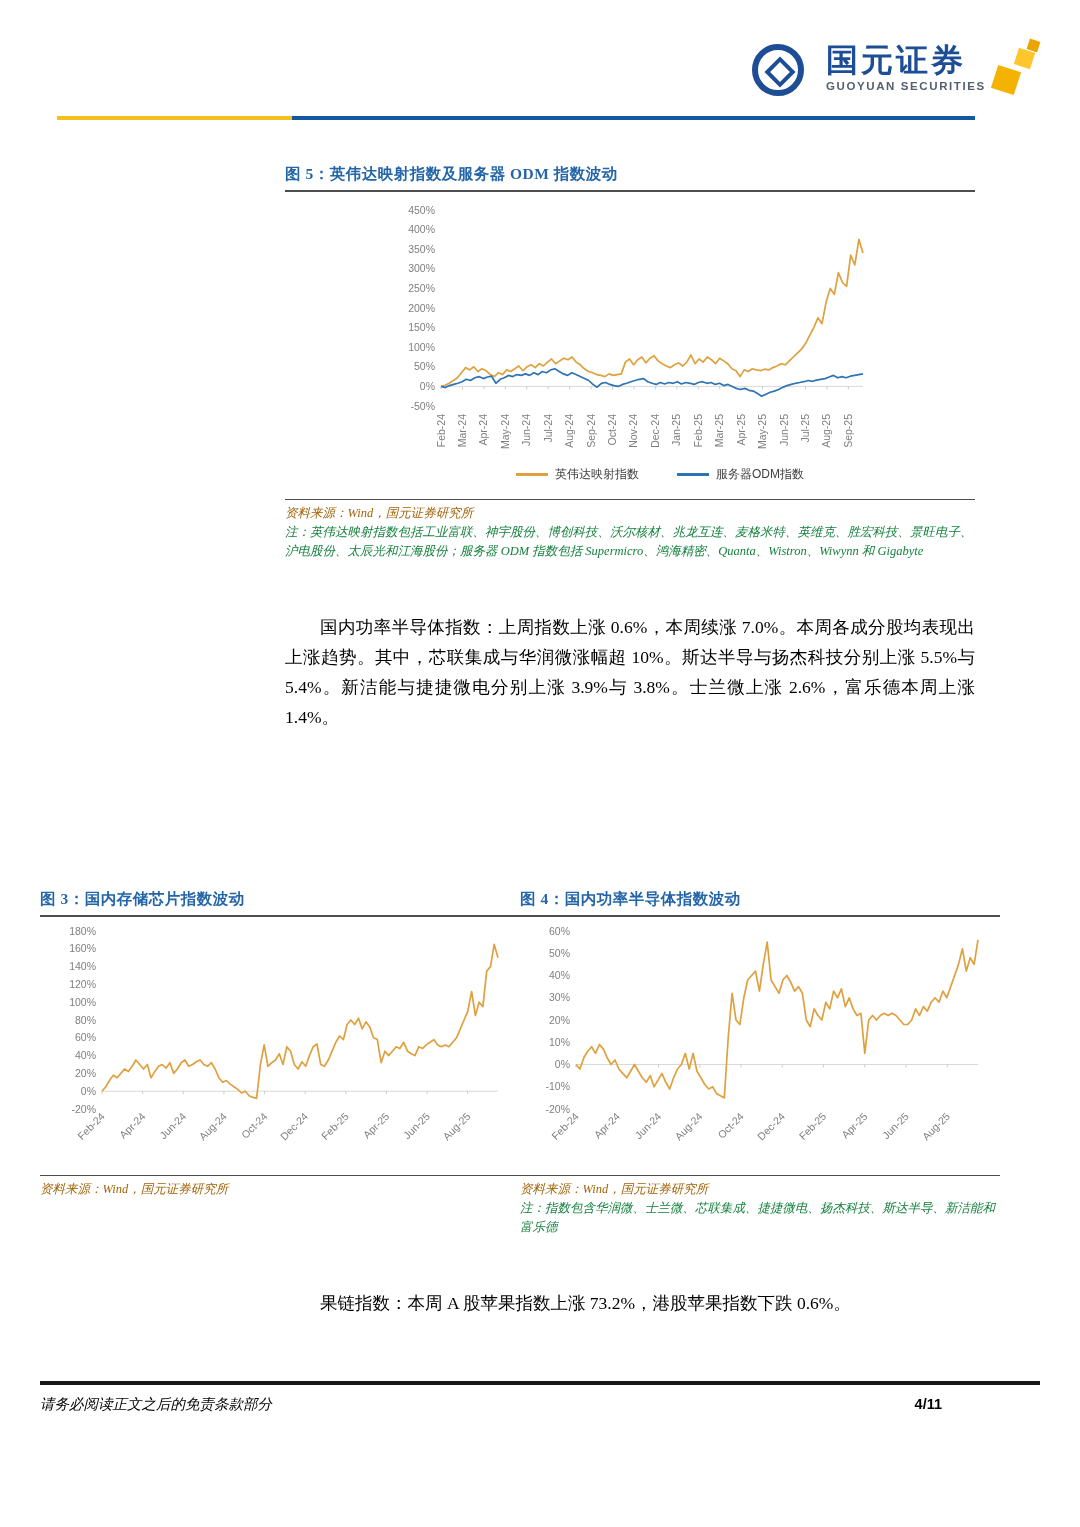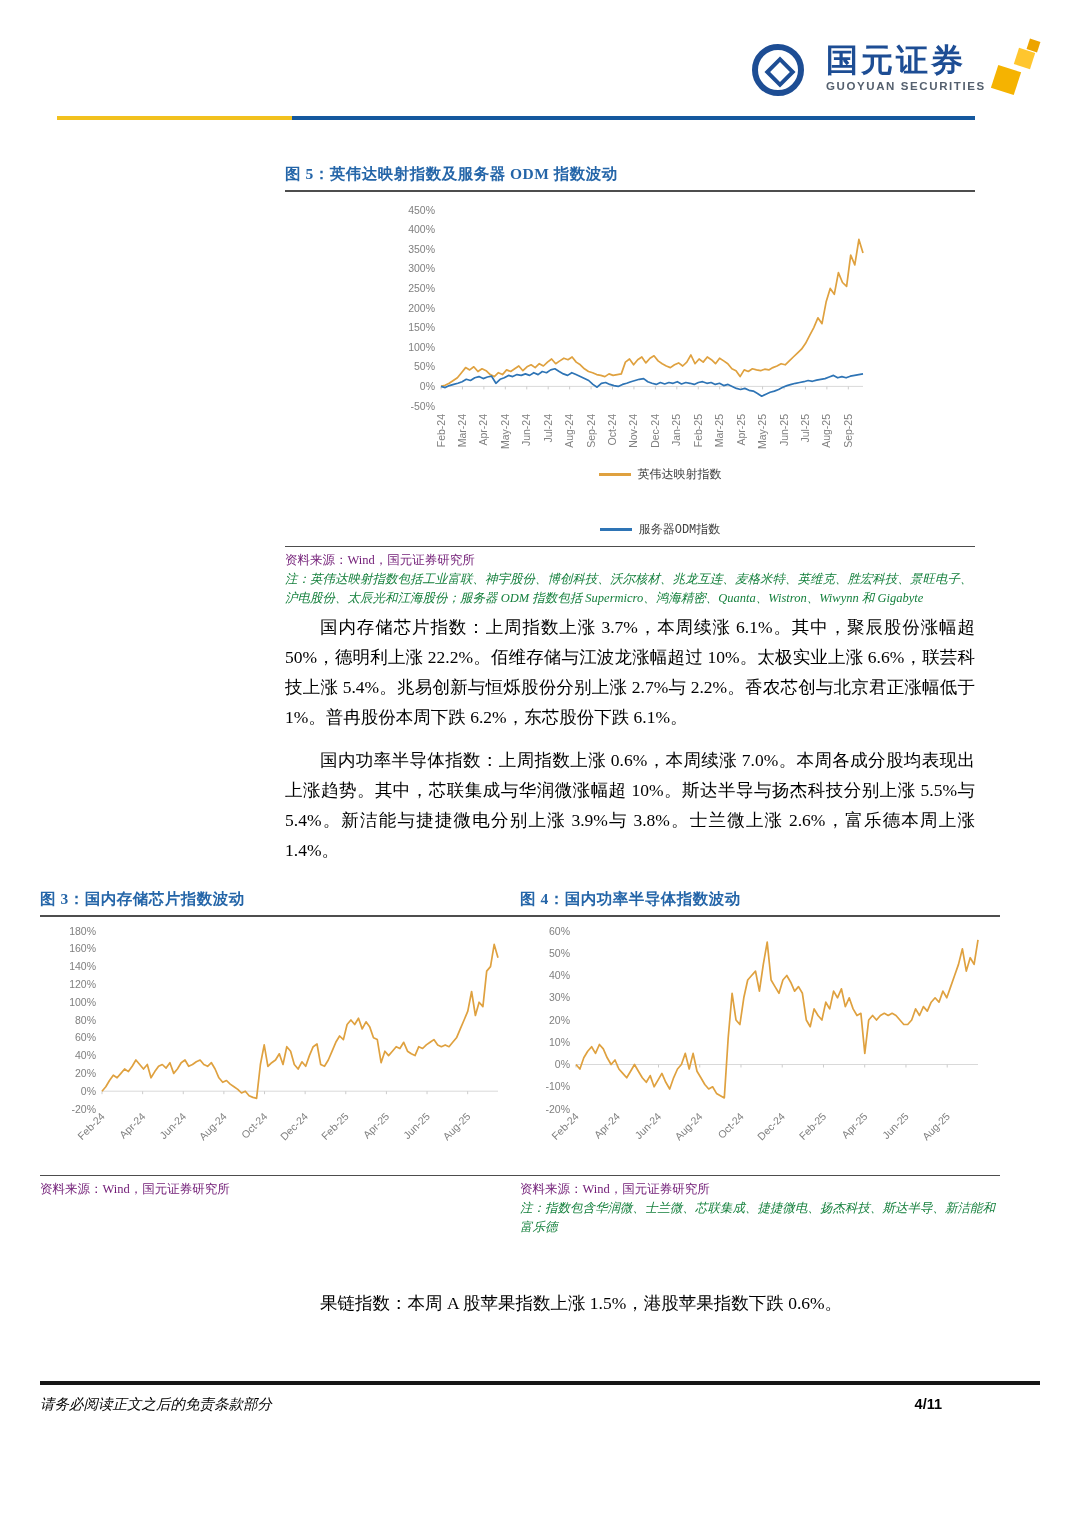--- a/index.html
+++ b/index.html
@@ -25,27 +25,27 @@
 
   .top-divider{position:absolute;left:57px;top:116px;width:918px;height:4px;display:flex;}
   .top-divider .seg-y{width:235px;height:4px;background:var(--c-divy,#f2c11e);}
   .top-divider .seg-b{flex:1;height:4px;background:var(--c-divb,#15589e);}
 
   
   .fig-title{color:var(--c-title,#2465a8);font-weight:bold;font-size:15.5px;line-height:22px;
              padding-bottom:5px;letter-spacing:0.5px;}
   .title-rule{border:0;border-top:2px solid #4d4d4d;margin:0;}
   .src-rule{border:0;border-top:1.4px solid #4d4d4d;margin:0;}
-  .src-line{font-size:12.5px;line-height:19px;color:#701a75;margin:4px 0 0 0;}
+  .src-line{font-size:12.5px;line-height:19px;color:#a16207;font-style:italic;margin:4px 0 0 0;}
   .note-line{font-size:12.5px;line-height:19px;color:#15803d;font-style:italic;margin:0;}
 
   #fig2-block{position:absolute;left:285px;top:163px;width:690px;}
   #fig2-chart{margin:6px 0 0 108px;}
-  .legend{display:flex;justify-content:center;align-items:center;gap:38px;margin:0 0 8px 60px;
-          font-family:Liberation Mono, monospace;font-size:12px;color:#404040;flex-direction:column;}
+  .legend{display:flex;justify-content:center;align-items:center;gap:38px;margin:0 0 16px 60px;
+          font-family:Liberation Sans, sans-serif;font-size:12px;color:#404040;}
   .legend-item{display:flex;align-items:center;gap:7px;}
   .lg-swatch{display:inline-block;width:32px;height:2.4px;}
 
   #body-block{position:absolute;left:285px;top:612px;width:690px;}
   .para{font-size:17.5px;line-height:30px;text-align:justify;text-indent:2em;margin:0;}
   #body-block .para + .para{margin-top:13px;}
 
   #figrow{position:absolute;left:40px;top:888px;width:1000px;display:flex;}
   .figcol{width:480px;flex:0 0 480px;}
   .figcol .chart-host{margin:4px 0 0 6px;}
@@ -152,21 +152,20 @@
         <span class="lg-swatch" style="background: rgb(46, 116, 181);"></span>
         <span>服务器ODM指数</span>
       </span>
     </div>
     <hr class="src-rule">
     <p class="src-line">资料来源：Wind，国元证券研究所</p>
     <p class="note-line">注：英伟达映射指数包括工业富联、神宇股份、博创科技、沃尔核材、兆龙互连、麦格米特、英维克、胜宏科技、景旺电子、沪电股份、太辰光和江海股份；服务器 ODM 指数包括 Supermicro、鸿海精密、Quanta、Wistron、Wiwynn 和 Gigabyte</p>
   </section>
 
   <section id="body-block">
-    <p class="para">国内存储芯片指数：上周指数上涨 3.7%，本周续涨 6.1%。其中，聚辰股份涨幅超 50%，德明利上涨 22.2%。佰维存储与江波龙涨幅超过 10%。太极实业上涨 6.6%，联芸科技上涨 5.4%。兆易创新与恒烁股份分别上涨 2.7%与 2.2%。香农芯创与北京君正涨幅低于 1%。普冉股份本周下跌 6.2%，东芯股份下跌 6.1%。</p>
     <p class="para">国内功率半导体指数：上周指数上涨 0.6%，本周续涨 7.0%。本周各成分股均表现出上涨趋势。其中，芯联集成与华润微涨幅超 10%。斯达半导与扬杰科技分别上涨 5.5%与 5.4%。新洁能与捷捷微电分别上涨 3.9%与 3.8%。士兰微上涨 2.6%，富乐德本周上涨 1.4%。</p>
   </section>
 
   <section id="figrow">
     <div class="figcol">
       <div class="fig-title">图 3：国内存储芯片指数波动</div>
       <hr class="title-rule">
       <div class="chart-host"><svg width="466" height="250">
             <text x="50" y="191.5" text-anchor="end" class="tick">-20%</text>
             <text x="50" y="173.70000000000002" text-anchor="end" class="tick">0%</text>
@@ -241,21 +240,21 @@
             <text class="tick" text-anchor="end" transform="translate(424.7068,196) rotate(-45)">Aug-25</text>
             <polyline points="50.0,143.5 53.9,148.0 57.8,136.8 61.7,130.2 65.6,125.7 69.5,132.4 73.4,123.5 77.3,127.9 81.2,136.8 85.1,143.5 89.0,139.0 92.9,148.0 96.8,152.4 100.7,156.8 104.6,150.2 108.5,143.5 112.4,150.2 116.3,156.8 120.3,161.3 124.2,154.6 128.1,165.8 132.0,159.1 135.9,152.4 139.8,161.3 143.7,168.0 147.6,156.8 151.5,148.0 155.4,143.5 159.3,132.4 163.2,148.0 167.1,132.4 171.0,150.2 174.9,156.8 178.8,163.5 182.7,168.0 186.6,165.8 190.5,172.4 194.4,174.7 198.3,176.9 202.2,116.8 206.1,72.3 210.0,99.0 213.9,103.5 217.8,76.8 221.7,59.0 225.6,54.5 229.5,50.1 233.4,70.1 237.3,43.4 241.2,21.1 245.1,59.0 249.0,65.6 253.0,72.3 256.9,59.0 260.8,54.5 264.7,61.2 268.6,70.1 272.5,65.6 276.4,72.3 280.3,99.0 284.2,105.7 288.1,87.9 292.0,94.5 295.9,99.0 299.8,81.2 303.7,87.9 307.6,70.1 311.5,76.8 315.4,67.8 319.3,85.6 323.2,76.8 327.1,87.9 331.0,94.5 334.9,92.3 338.8,132.4 342.7,99.0 346.6,94.5 350.5,99.0 354.4,94.5 358.3,92.3 362.2,94.5 366.1,92.3 370.0,94.5 373.9,99.0 377.8,103.5 381.7,103.5 385.7,99.0 389.6,87.9 393.5,94.5 397.4,85.6 401.3,90.1 405.2,81.2 409.1,76.8 413.0,81.2 416.9,70.1 420.8,76.8 424.7,65.6 428.6,54.5 432.5,43.4 436.4,27.8 440.3,50.1 444.2,36.7 448.1,43.4 452.0,18.9" fill="none" stroke="#dfa13f" stroke-width="1.7" stroke-linejoin="round"></polyline>
           </svg></div>
       <hr class="src-rule">
       <p class="src-line">资料来源：Wind，国元证券研究所</p>
       <p class="note-line">注：指数包含华润微、士兰微、芯联集成、捷捷微电、扬杰科技、斯达半导、新洁能和富乐德</p>
     </div>
   </section>
 
   <section id="p3-block">
-    <p class="para">果链指数：本周 A 股苹果指数上涨 1.5%，港股苹果指数下跌 0.6%。</p>
+    <p class="para">果链指数：本周 A 股苹果指数上涨 73.2%，港股苹果指数下跌 0.6%。</p>
   </section>
 
   <div class="footer-rule"></div>
   <div class="footer-row">
     <span class="footer-disclaimer">请务必阅读正文之后的免责条款部分</span>
     <span class="footer-page">4/11</span>
   </div>
 
 </div>
 

